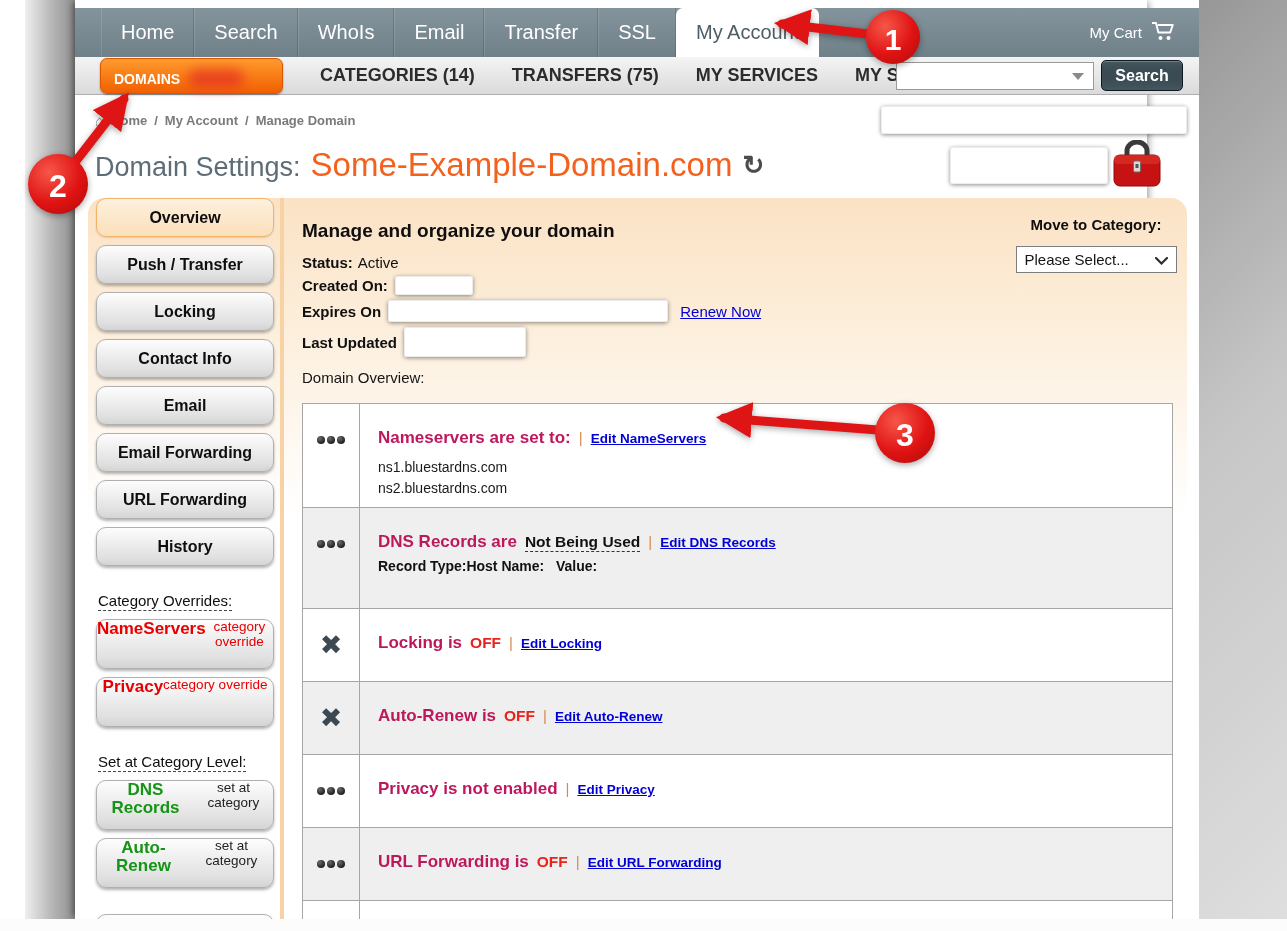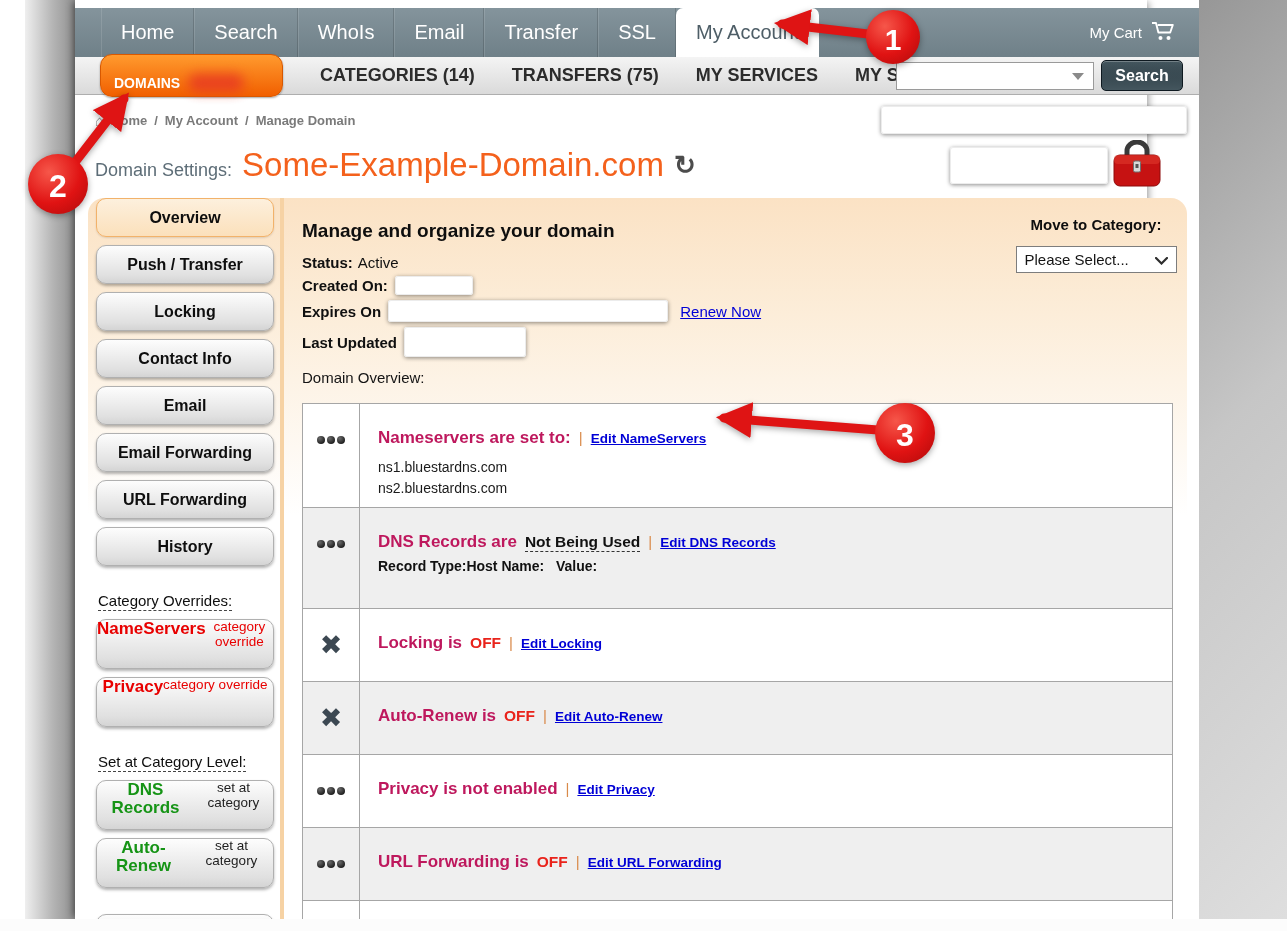--- a/index.html
+++ b/index.html
@@ -22,42 +22,42 @@
   .topnav .tab{padding:0 20px;line-height:49px;font-size:20px;color:#fff;cursor:default;
     box-shadow:inset -1px 0 0 rgba(0,0,0,.15),inset 1px 0 0 rgba(255,255,255,.12);}
   .topnav .tab:first-child{margin-left:26px;}
   .topnav .tab.active{background:#fff;color:#4e5e67;border-radius:7px 7px 0 0;box-shadow:none;}
   .cart{margin-left:auto;margin-right:22px;display:flex;align-items:center;gap:9px;color:#fff;font-size:15px;}
 
   
   .subnav{position:absolute;left:0;top:57px;width:1124px;height:37px;
     background:linear-gradient(180deg,#f4f4f4,#dadada);border-bottom:1px solid #aeaeae;
     display:flex;align-items:center;}
-  .domains-btn{margin-left:25px;height:27px;min-width:158px;border-radius:12px;
+  .domains-btn{margin-left:25px;height:27px;min-width:158px;border-radius:7px;
     background:linear-gradient(180deg,#ff9a2e,#f15f00);border:1px solid #d85800;
-    color:#fff;font-weight:bold;font-size:14px;display:flex;align-items:center;padding:14px 10px 0 13px;
+    color:#fff;font-weight:bold;font-size:14px;display:flex;align-items:center;padding:7px 10px 0 13px;
     box-shadow:0 1px 2px rgba(0,0,0,.35);}
   .domains-blur{display:inline-block;width:56px;height:18px;margin-left:8px;border-radius:9px;
     background:#e83c22;filter:blur(6px);opacity:.9;}
   .subnav-item{margin-left:37px;font-weight:bold;font-size:18px;color:#2c2c2c;}
   .subnav-search{position:absolute;right:16px;top:3px;display:flex;align-items:center;gap:7px;}
   .combo{width:196px;height:26px;background:#fff;border:1px solid #9a9a9a;position:relative;}
   .combo .tri{position:absolute;right:9px;top:10px;width:0;height:0;
     border-left:6px solid transparent;border-right:6px solid transparent;border-top:7px solid #8a8a8a;}
   .search-btn{width:80px;height:29px;border-radius:5px;border:1px solid #0e1920;
     background:linear-gradient(180deg,#47596300,#45575f) ,linear-gradient(180deg,#45575f,#1a2830);
     color:#fff;font-weight:bold;font-size:16px;display:flex;align-items:center;justify-content:center;
     box-shadow:inset 0 1px 0 rgba(255,255,255,.25);}
 
   
   .breadcrumb{margin:0;position:absolute;left:20px;top:112px;font-size:13px;font-weight:bold;color:#7a7a7a;
     display:flex;align-items:center;gap:7px;}
   .home-glyph{font-size:15px;color:#8a8a8a;}
   .titlebar{position:absolute;left:20px;top:146px;display:flex;align-items:baseline;gap:10px;white-space:nowrap;}
-  .title-prefix{font-size:18px;color:#5d6d77;}
+  .title-prefix{font-size:27px;color:#5d6d77;}
   .title-domain{font-size:33px;color:#f4611c;}
   .refresh{font-size:26px;font-weight:bold;color:#4c4c4c;position:relative;top:-2px;}
 
   .redact{background:#fff;border-radius:3px;box-shadow:0 1px 4px rgba(0,0,0,.45),inset 0 0 0 1px #ececec;}
   .box-bc{position:absolute;left:806px;top:106px;width:306px;height:28px;}
   .box-title{position:absolute;left:875px;top:147px;width:158px;height:37px;}
   .toolbox{position:absolute;left:1036px;top:140px;}
 
   
   .content-panel{position:absolute;left:13px;top:198px;width:1099px;bottom:0;

